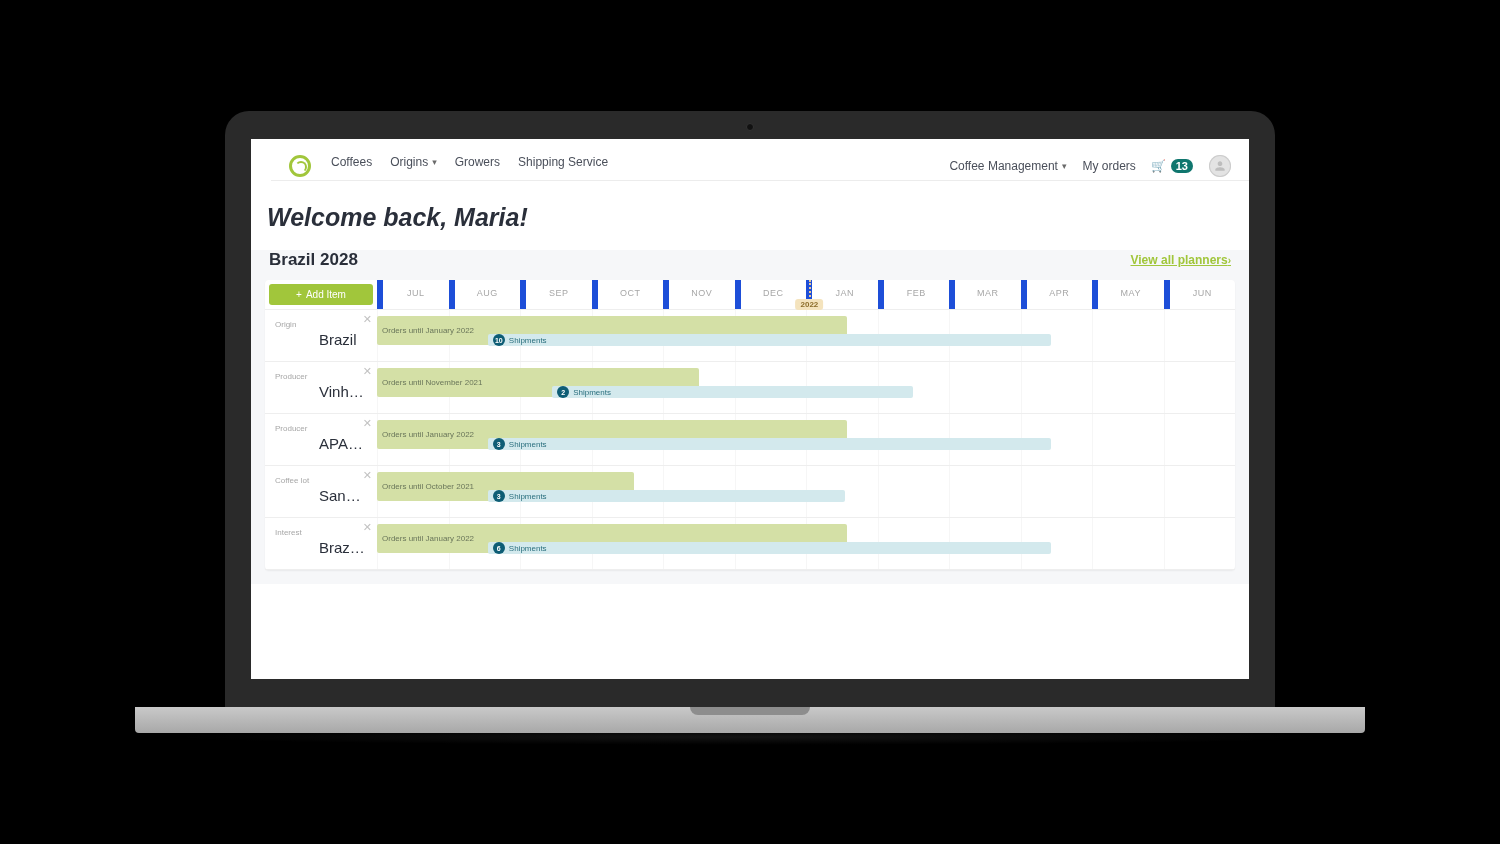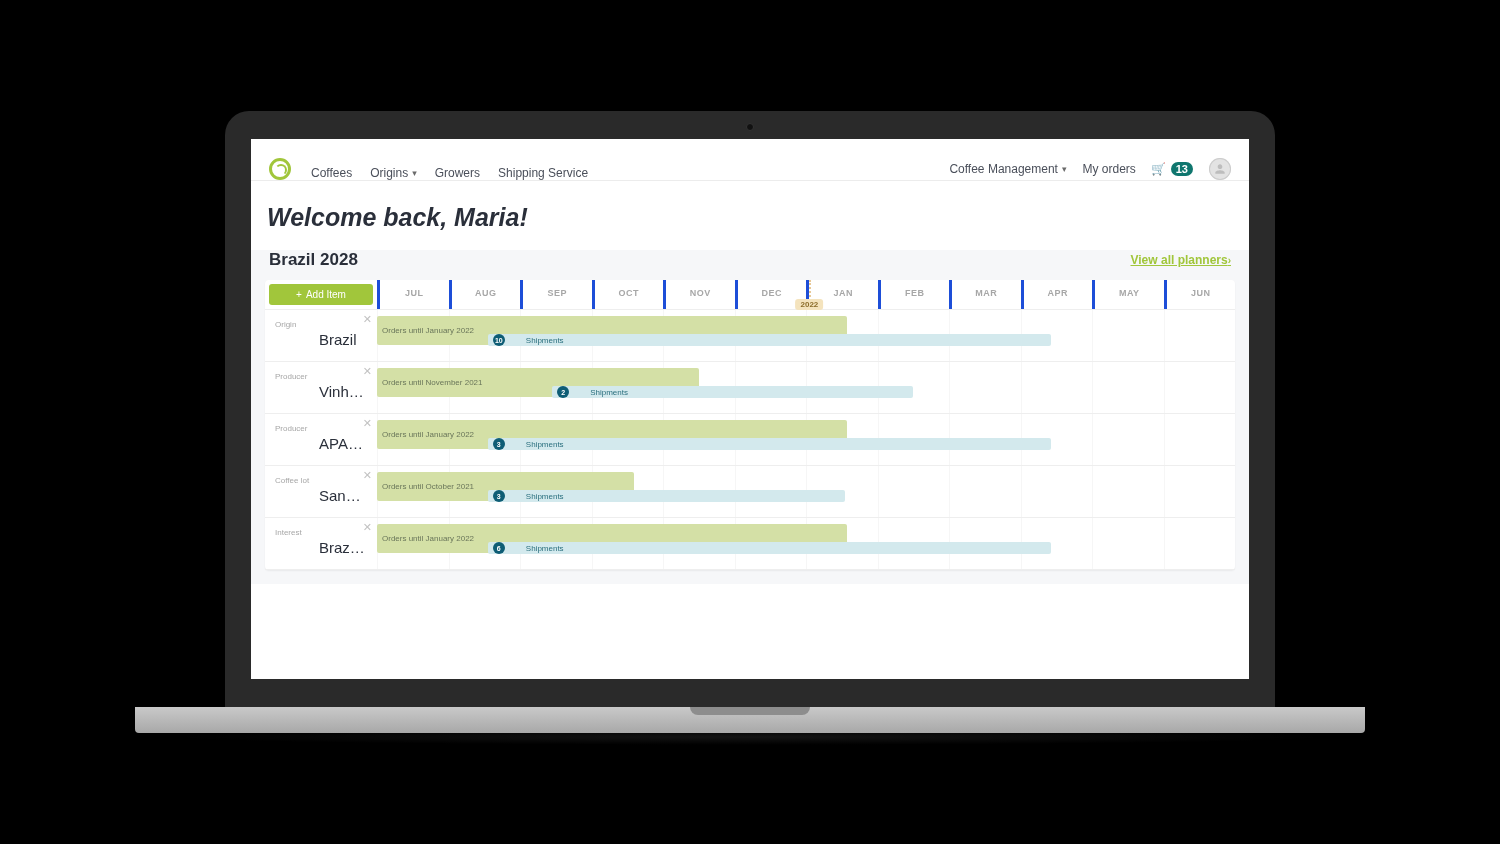--- a/index.html
+++ b/index.html
@@ -59,24 +59,25 @@
       transform: translateX(-50%);
       width: 120px; height: 8px;
       background: #8d8d8d;
       border-radius: 0 0 10px 10px;
     }
     
     
     .topbar {
       height: 42px;
       display: flex;
-      align-items: flex-end;
-      padding: 0 18px;
+      align-items: flex-start;
+      padding: 16px 18px;
       border-bottom: 1px solid #ececec;
       background: #fff;
+      margin-left: 20px;
     }
     .logo {
       width: 22px; height: 22px;
       border: 3px solid #a1c63b;
       border-radius: 50%;
       position: relative;
       margin-right: 20px;
     }
     .logo:after{
       content:"";
@@ -108,34 +109,34 @@
     .planner {
       background:#fff;
       border-radius:4px;
       box-shadow: 0 1px 2px rgba(0,0,0,0.06);
     }
     
     .grid-head { display:flex; border-bottom:1px solid #eee;}
     .add-col { width:112px; padding:4px 4px 4px 4px; display:flex; align-items:center;}
     .add-btn { flex:1; background:#a1c63b; color:#fff; border:none; border-radius:3px; font-size:10px; font-weight:500; padding:5px 0; cursor:pointer; display:flex;align-items:center;justify-content:center;gap:4px;}
     .months { flex:1; display:grid; grid-template-columns: repeat(12, 1fr); position:relative;}
-    .month { font-size:9px; color:#a7a7a7; text-align:center; padding:8px 0 8px; border-left:3px solid #1d4ed8; letter-spacing:0.5px;font-weight:bold;}
+    .month { font-size:9px; color:#a7a7a7; text-align:center; padding:8px 0 8px; border-left:6px solid #1d4ed8; letter-spacing:0.5px;}
     .year-marker { position:absolute; top:0; left:50.4%; width:0; border-left:2px dotted #e8c896; height:100%; z-index:0;}
     .year-pill { position:absolute; top:19px; left:50.4%; transform:translateX(-50%); background:#f4e3bd; color:#8c6d2b; font-size:8px; padding:1px 5px; border-radius:3px; font-weight:600;}
     
     .rows { position:relative; }
     .row { display:flex; border-bottom:1px solid #eee; position:relative; min-height:52px;}
     .row-label { width:112px; padding:10px 10px; position:relative;}
     .row-label .close { position:absolute; top:3px; right:5px; color:#c2c2c2; font-size:11px; cursor:pointer;}
     .row-cat { font-size:8px; color:#a7a7a7; margin-bottom:2px;}
     .row-name { font-size:15px; color:#2a2f3a; font-weight:400; white-space:nowrap; overflow:hidden; text-overflow:ellipsis; max-width:92px;padding-left:44px;}
     .row-chart { flex:1; display:grid; grid-template-columns: repeat(12, 1fr); position:relative;}
     .col { border-left:1px solid #f6f6f6;}
     .bar-orders { position:absolute; height:29px; top:6px; background:#d4e0a6; border-radius:2px; display:flex; align-items:center; padding-left:5px; font-size:8px; color:#6a765a;}
-    .bar-ship { position:absolute; height:12px; top:24px; background:#d3e9ed; border-radius:2px; display:flex; align-items:center; padding-left:5px; font-size:8px; color:#2a6f7e; gap:21px;}
+    .bar-ship { position:absolute; height:12px; top:24px; background:#d3e9ed; border-radius:2px; display:flex; align-items:center; padding-left:5px; font-size:8px; color:#2a6f7e; gap:4px;}
     .ship-count { background:#0e5d75; color:#fff; width:12px;height:12px;border-radius:50%;display:inline-flex;align-items:center;justify-content:center;font-size:7px;font-weight:600;}
     
     .footnote { text-align:center; font-size:10px; color:#9aa0ab; padding:12px 0 14px;}
     .footnote b { color:#6a6f7a; font-weight:600;}
     
     .hero-bg { background:#f6f7f9; }
     .cart-icon{font-size:12px;}
   </style>
 </head>
 <body>

